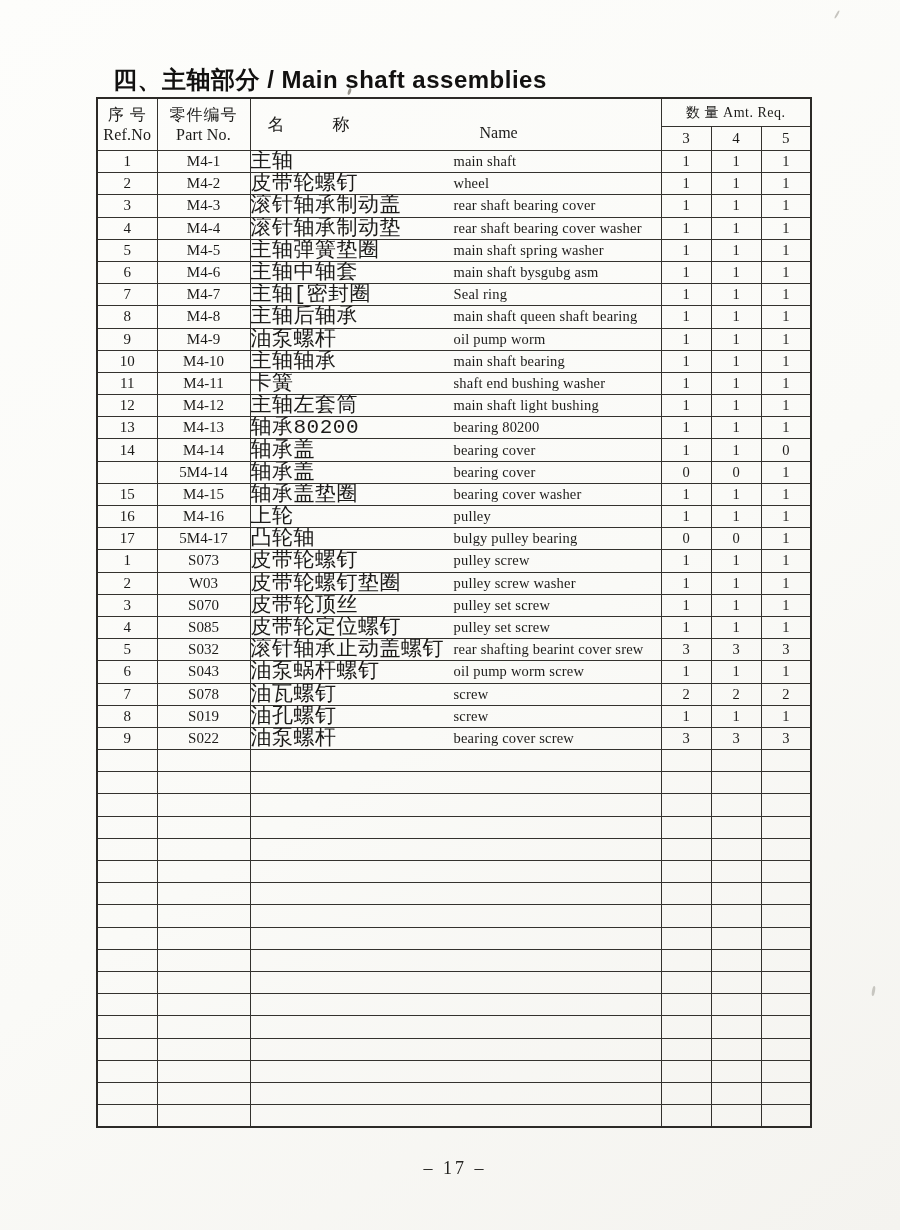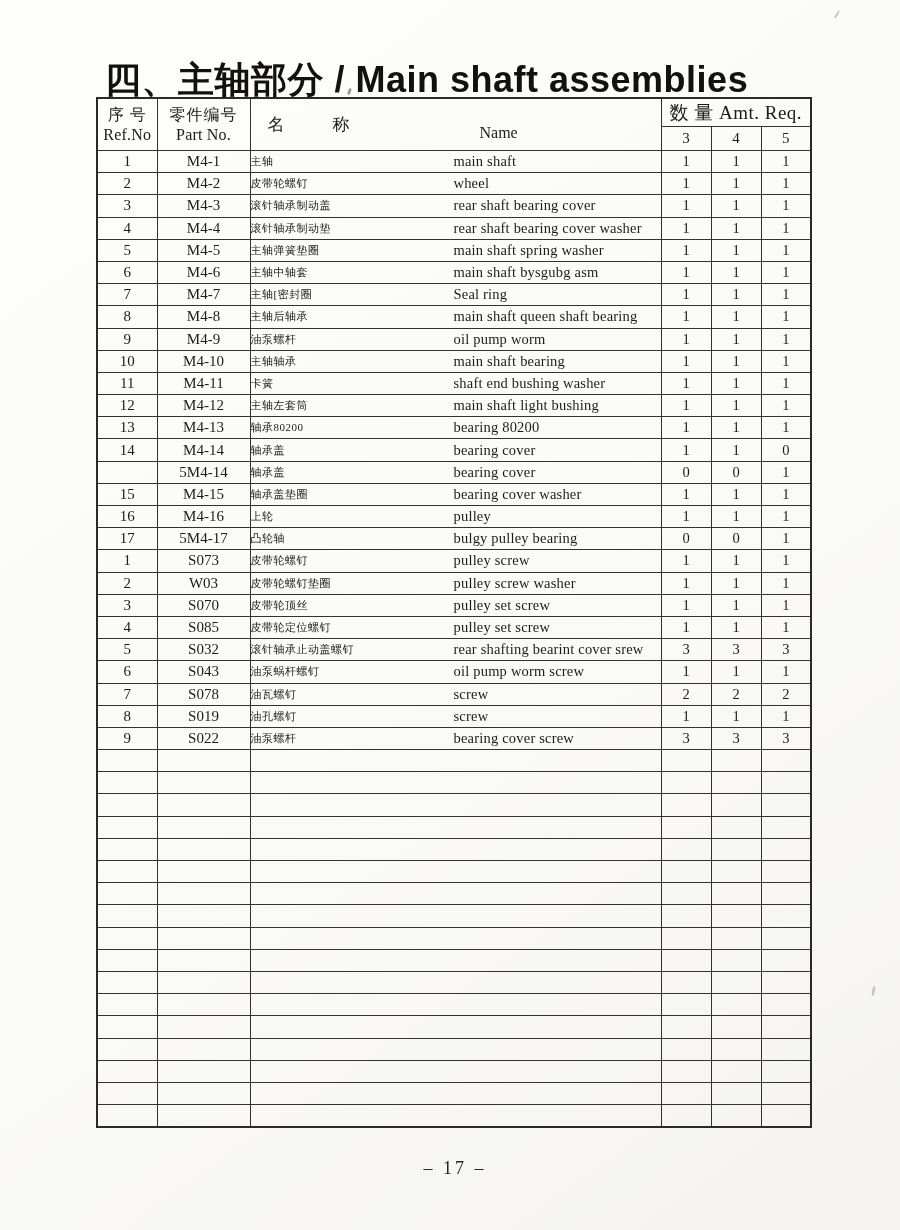--- a/index.html
+++ b/index.html
@@ -17,24 +17,24 @@
     width: 900px;
     height: 1230px;
     overflow: hidden;
     background: linear-gradient(145deg, #fdfdfb 0%, #fafaf7 55%, #f4f3ef 100%);
     color: #1c1b19;
   }
   .title {
     position: absolute;
     left: 101px;
     top: 52px;
-    margin: 4px;
+    margin: 12px;
     font-family: "Liberation Sans", "DejaVu Sans", sans-serif;
     font-weight: bold;
-    font-size: 36px;
+    font-size: 24px;
     letter-spacing: 0.5px;
     color: #121110;
     white-space: nowrap;
   }
   table.parts {
     position: absolute;
     left: 96px;
     top: 97px;
     width: 714px;
     border-collapse: collapse;
@@ -57,21 +57,21 @@
     vertical-align: middle;
     color: #1c1b19;
   }
   .hdr-two-line div {
     line-height: 1.25;
   }
   .hdr-zh { font-size: 16px; letter-spacing: 1px; }
   .hdr-en { font-size: 16px; letter-spacing: 0.2px; }
   th.qty-span {
     height: 27px;
-    font-size: 19px;
+    font-size: 14px;
     letter-spacing: 0.5px;
   }
   tr.qty-sub th {
     height: 23px;
     font-size: 15px;
   }
   .namehead {
     display: flex;
     align-items: center;
     height: 100%;
@@ -87,23 +87,24 @@
   }
   td.c-ref, td.c-part {
     text-align: center;
   }
   td.c-name {
     padding-left: 10px;
   }
   td.c-name .zh {
     display: inline-block;
     width: 167px;
-    font-size: 11px;
+    font-size: 21px;
     letter-spacing: 0.5px;
     vertical-align: top;
+    font-family: Liberation Mono, monospace;
   }
   td.c-name .en {
     font-size: 14.5px;
     letter-spacing: 0.2px;
     margin-left: 36px;
   }
   td.c-qty {
     text-align: center;
     font-size: 14.5px;
   }

